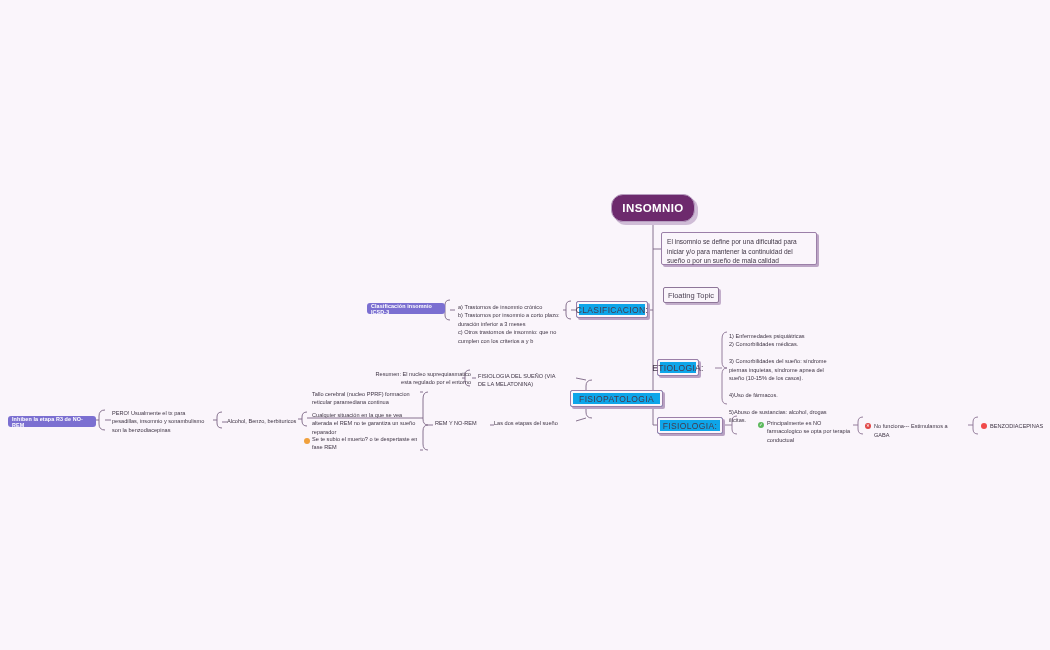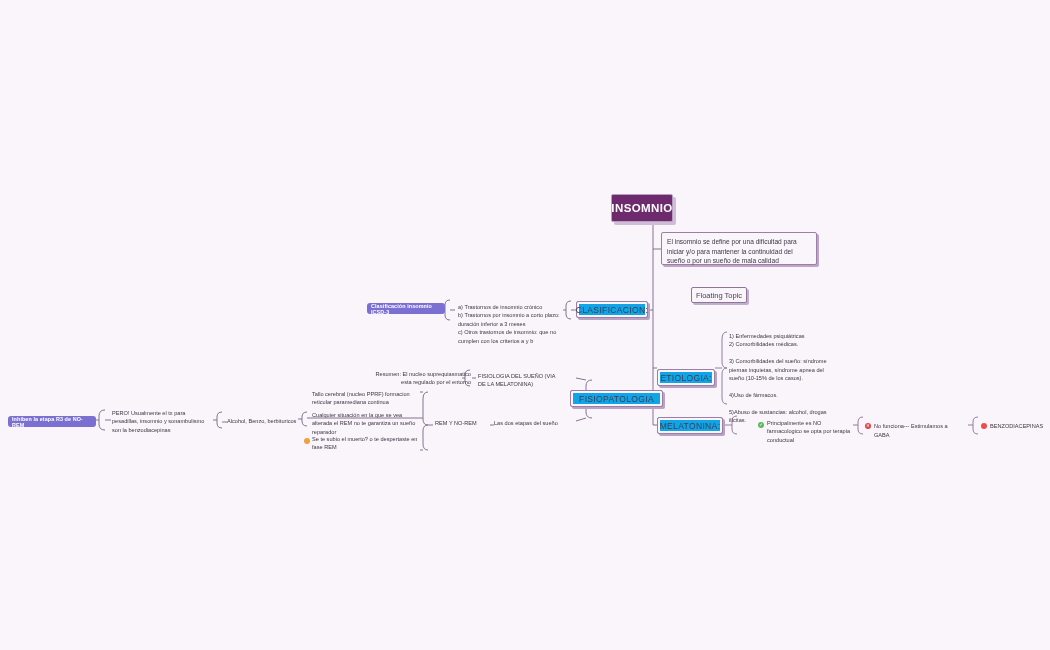--- a/index.html
+++ b/index.html
@@ -11,48 +11,48 @@
     position:relative;
     color:#3a3340;
   }
   #canvas{position:absolute;left:0;top:0;width:1050px;height:650px;}
   svg#wires{position:absolute;left:0;top:0;width:1050px;height:650px;pointer-events:none;}
 
   .node{position:absolute;box-sizing:border-box;}
 
   
   .root{
-    left:611px;top:194px;width:62px;height:28px;
+    left:611px;top:194px;width:84px;height:28px;
     background:#6d2a6d;
     border:1px solid #b79ec0;
     box-shadow:3px 3px 0 0 #cfbcd6;
     color:#ffffff;
     font-size:11.5px;font-weight:bold;letter-spacing:.4px;
     display:flex;align-items:center;justify-content:center;
-    border-radius:2px;
+    border-radius:12px;
   }
 
   
   .framed{
     background:#0ea5e9;
     border:1px solid #9b7fa8;
     box-shadow:2px 2px 0 0 #b9a2c3, 0 0 0 2px #faf5fb inset;
     font-size:8.5px;
     letter-spacing:.35px;
     color:#45394c;
     display:flex;align-items:center;justify-content:center;
     border-radius:2px;
   }
   .b-clasif{left:576px;top:301px;width:72px;height:17px;}
-  .b-etio{left:657px;top:369px;width:58px;height:17px;}
+  .b-etio{left:657px;top:359px;width:42px;height:17px;}
   .b-fisio{left:570px;top:390px;width:93px;height:17px;}
   .b-trat{left:657px;top:417px;width:66px;height:17px;}
 
   .floating{
-    left:691px;top:287px;width:56px;height:16px;
+    left:663px;top:287px;width:56px;height:16px;
     background:#faf5fb;
     border:1px solid #8e7699;
     box-shadow:2px 2px 0 0 #c3aecb;
     font-size:7.5px;color:#4a3f51;
     display:flex;align-items:center;justify-content:center;
     border-radius:2px;
   }
 
   .def{
     left:661px;top:232px;width:156px;height:33px;
@@ -227,21 +227,21 @@
   <div class="dot dot-orange dot-only" style="left:304px;top:437px;"></div>
   <div class="node txt t-muerto">Se te subio el muerto? o te despertaste en fase REM</div>
 
   <div class="node txt t-alcohol center-1l">Alcohol, Benzo, berbituricos</div>
   <div class="node txt t-pero">PERO! Usualmente el tx para pesadillas, insomnio y sonambulismo son la benzodiacepinas</div>
   <div class="node pill pill-inhiben">
     <span>Inhiben la etapa R3 de NO-REM</span>
   </div>
 
   <div class="node framed b-trat">
-    <span>MELATONINA:</span>
+    <span>FISIOLOGIA:</span>
   </div>
 
   <div class="dot dot-green dot-only" style="left:758px;top:421px;">✓</div>
   <div class="node txt t-conductual">Principalmente es NO farmacologico se opta por terapia conductual</div>
 
   <div class="dot dot-red dot-only" style="left:865px;top:422px;">✕</div>
   <div class="node txt t-nofunciona center-1l">No funciona--- Estimulamos a GABA</div>
 
   <div class="dot dot-red2 dot-only" style="left:981px;top:422px;"></div>
   <div class="node txt t-benzo center-1l">BENZODIACEPINAS</div>

